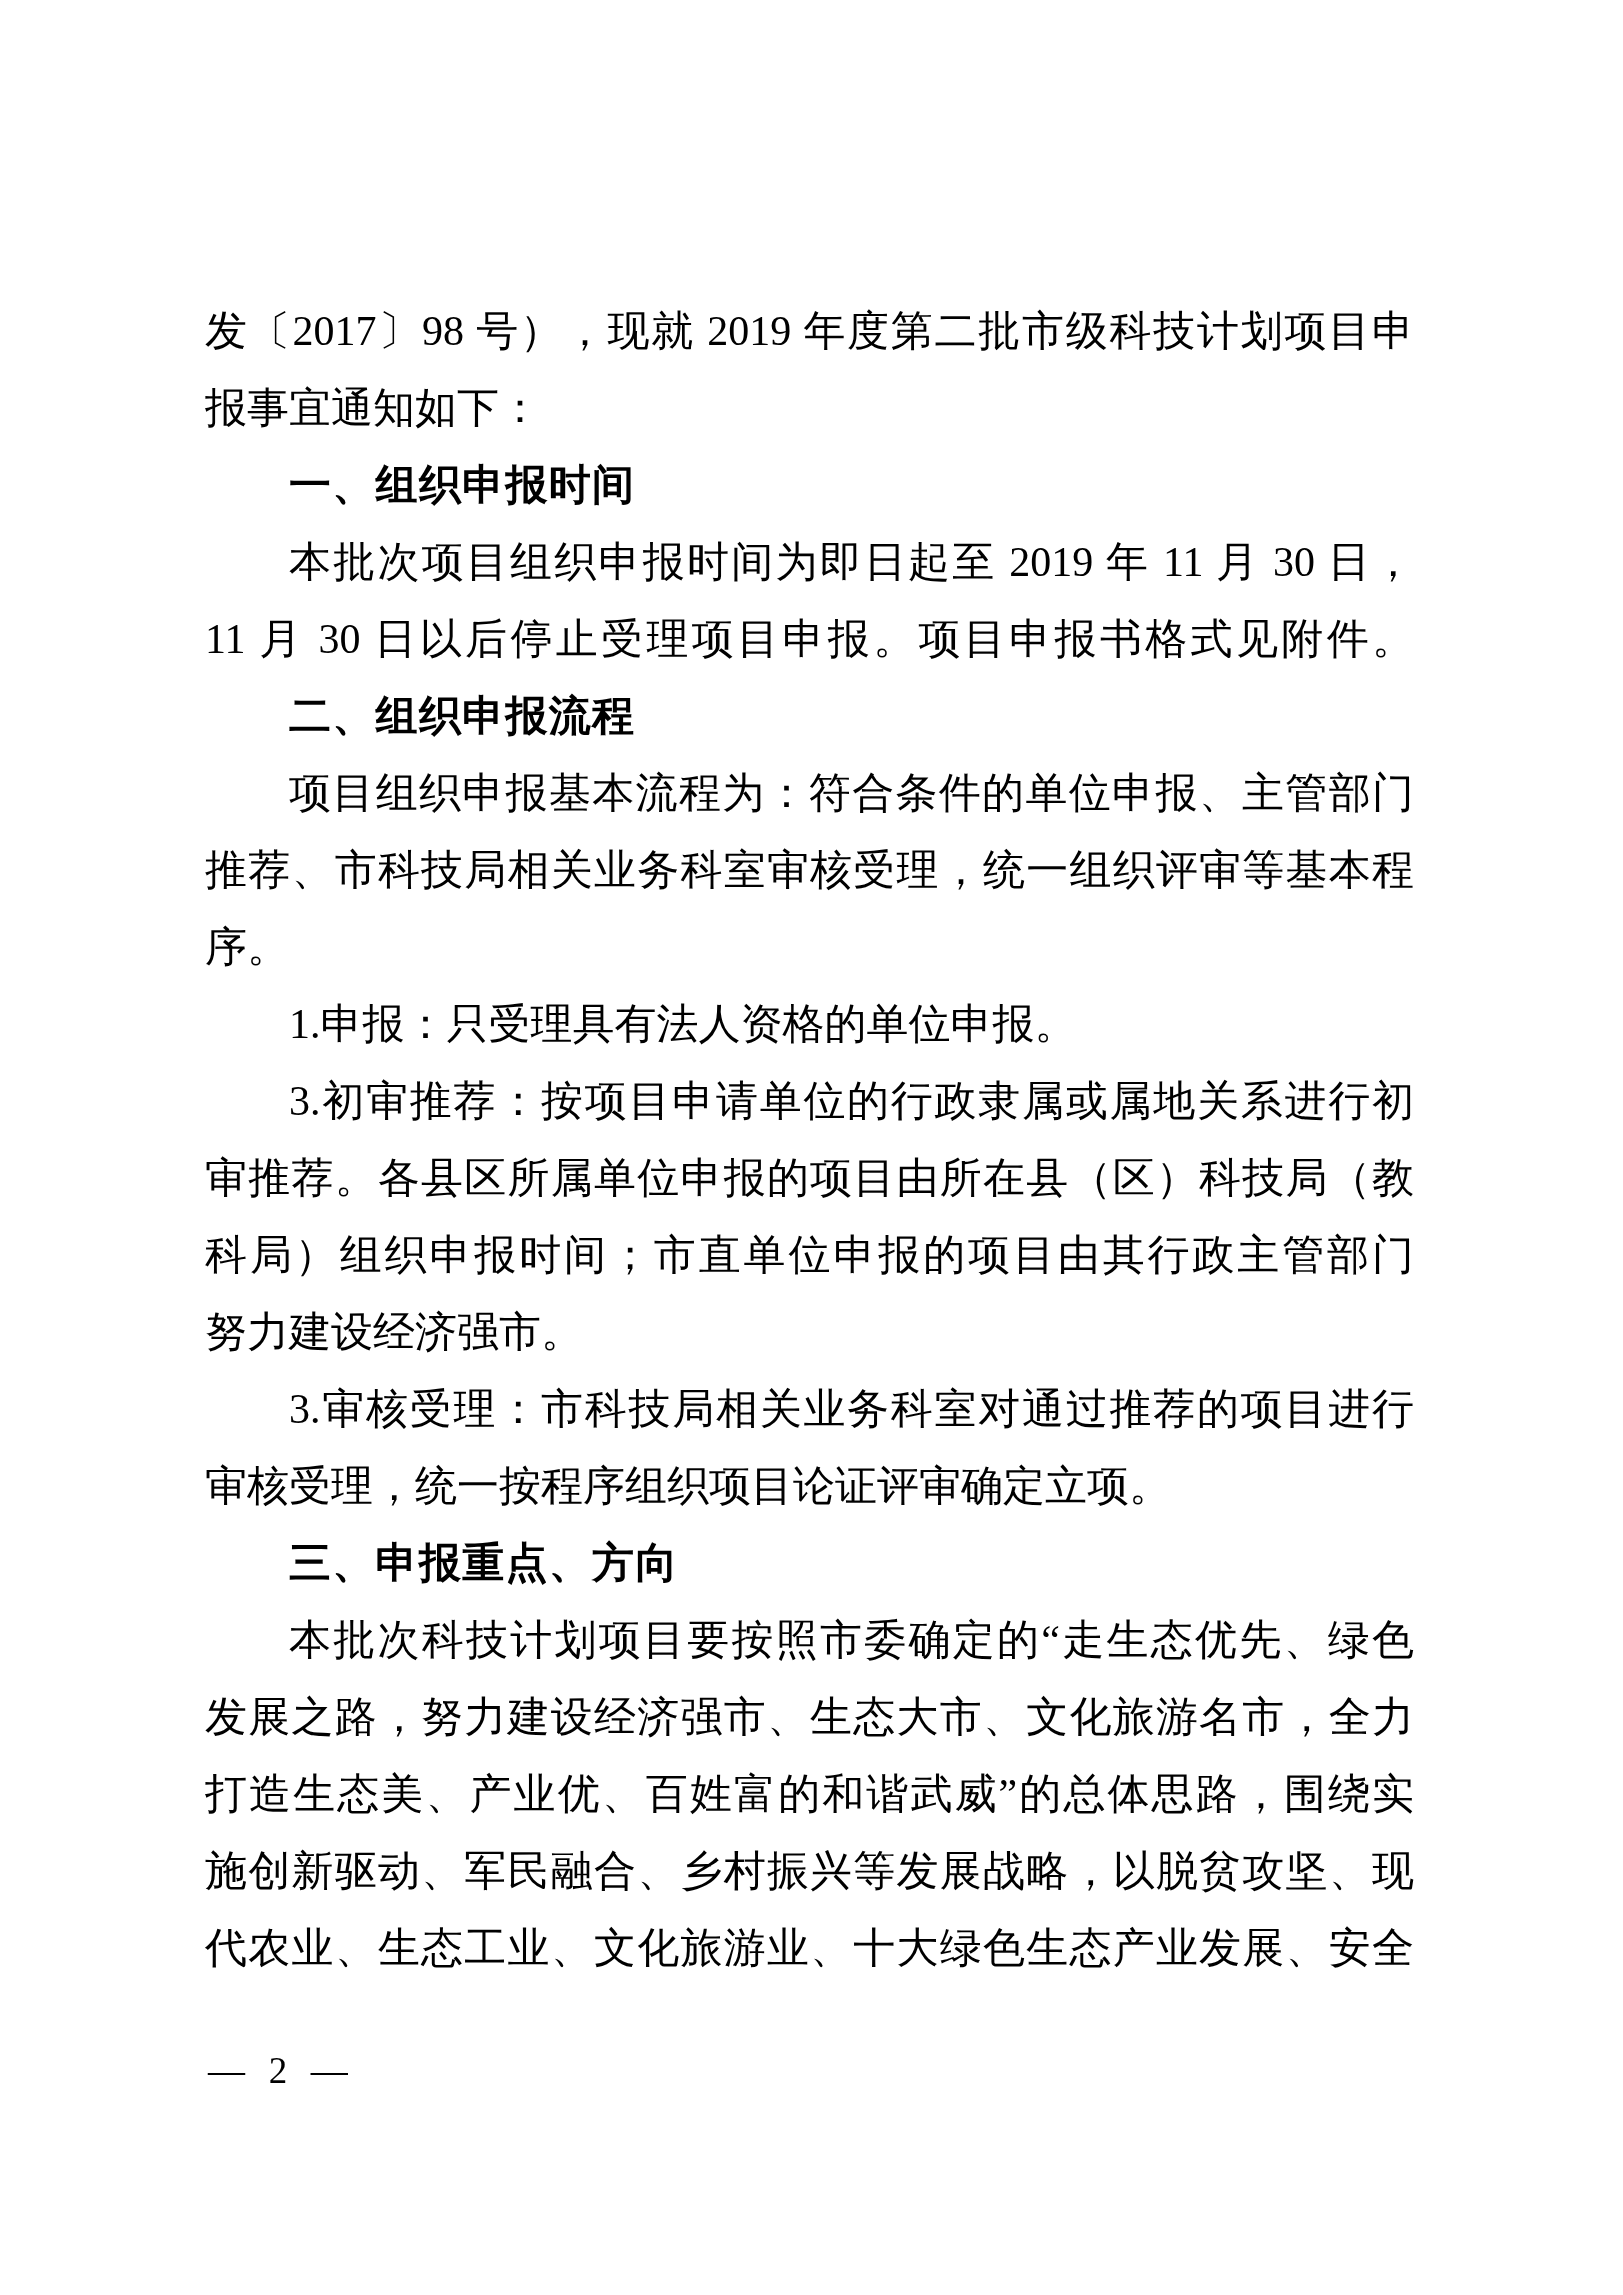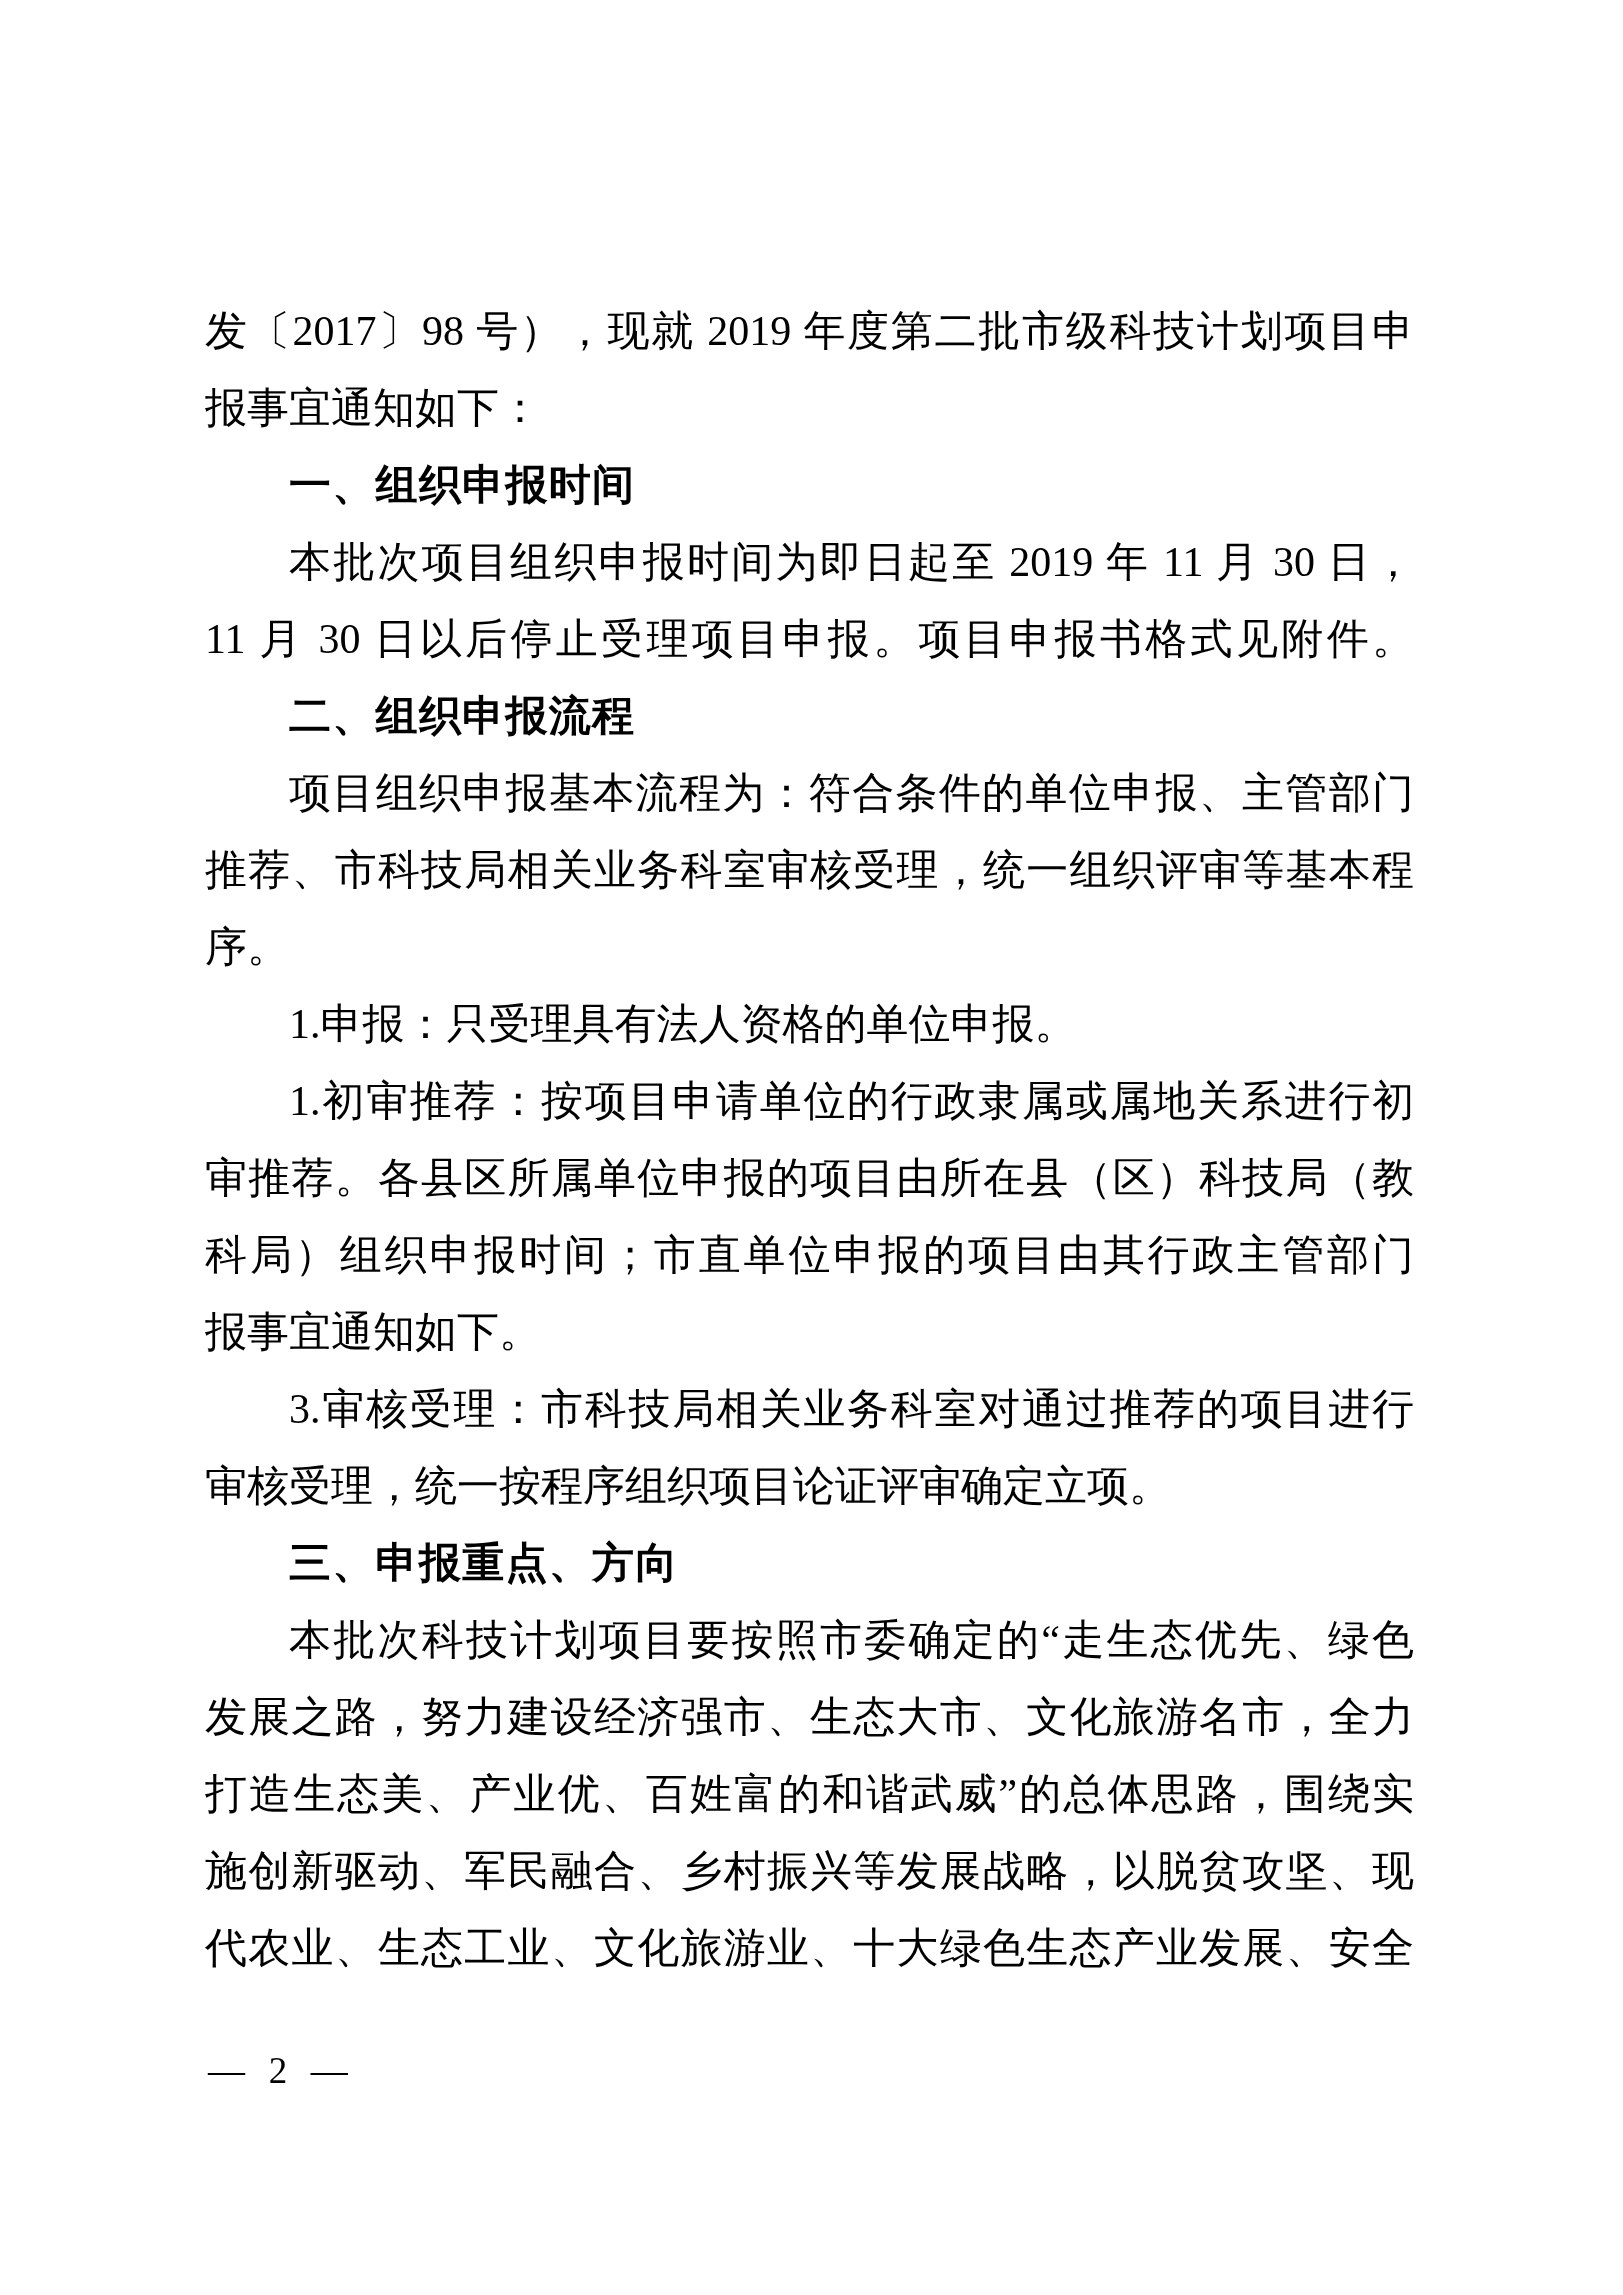--- a/index.html
+++ b/index.html
@@ -61,24 +61,24 @@
       <div class="line stretch">发〔2017〕98 号），现就 2019 年度第二批市级科技计划项目申</div>
       <div class="line">报事宜通知如下：</div>
       <div class="line heading indent">一、组织申报时间</div>
       <div class="line indent stretch">本批次项目组织申报时间为即日起至 2019 年 11 月 30 日，</div>
       <div class="line stretch">11 月 30 日以后停止受理项目申报。项目申报书格式见附件。</div>
       <div class="line heading indent">二、组织申报流程</div>
       <div class="line indent stretch">项目组织申报基本流程为：符合条件的单位申报、主管部门</div>
       <div class="line stretch">推荐、市科技局相关业务科室审核受理，统一组织评审等基本程</div>
       <div class="line">序。</div>
       <div class="line indent">1.申报：只受理具有法人资格的单位申报。</div>
-      <div class="line indent stretch">1.初审推荐：按项目申请单位的行政隶属或属地关系进行初</div>
+      <div class="line indent stretch">3.初审推荐：按项目申请单位的行政隶属或属地关系进行初</div>
       <div class="line stretch">审推荐。各县区所属单位申报的项目由所在县（区）科技局（教</div>
       <div class="line stretch">科局）组织申报时间；市直单位申报的项目由其行政主管部门</div>
-      <div class="line">报事宜通知如下。</div>
+      <div class="line">努力建设经济强市。</div>
       <div class="line indent stretch">3.审核受理：市科技局相关业务科室对通过推荐的项目进行</div>
       <div class="line">审核受理，统一按程序组织项目论证评审确定立项。</div>
       <div class="line heading indent">三、申报重点、方向</div>
       <div class="line indent stretch">本批次科技计划项目要按照市委确定的“走生态优先、绿色</div>
       <div class="line stretch">发展之路，努力建设经济强市、生态大市、文化旅游名市，全力</div>
       <div class="line stretch">打造生态美、产业优、百姓富的和谐武威”的总体思路，围绕实</div>
       <div class="line stretch">施创新驱动、军民融合、乡村振兴等发展战略，以脱贫攻坚、现</div>
       <div class="line stretch">代农业、生态工业、文化旅游业、十大绿色生态产业发展、安全</div>
     </div>
   <div class="footer">— 2 —</div>

